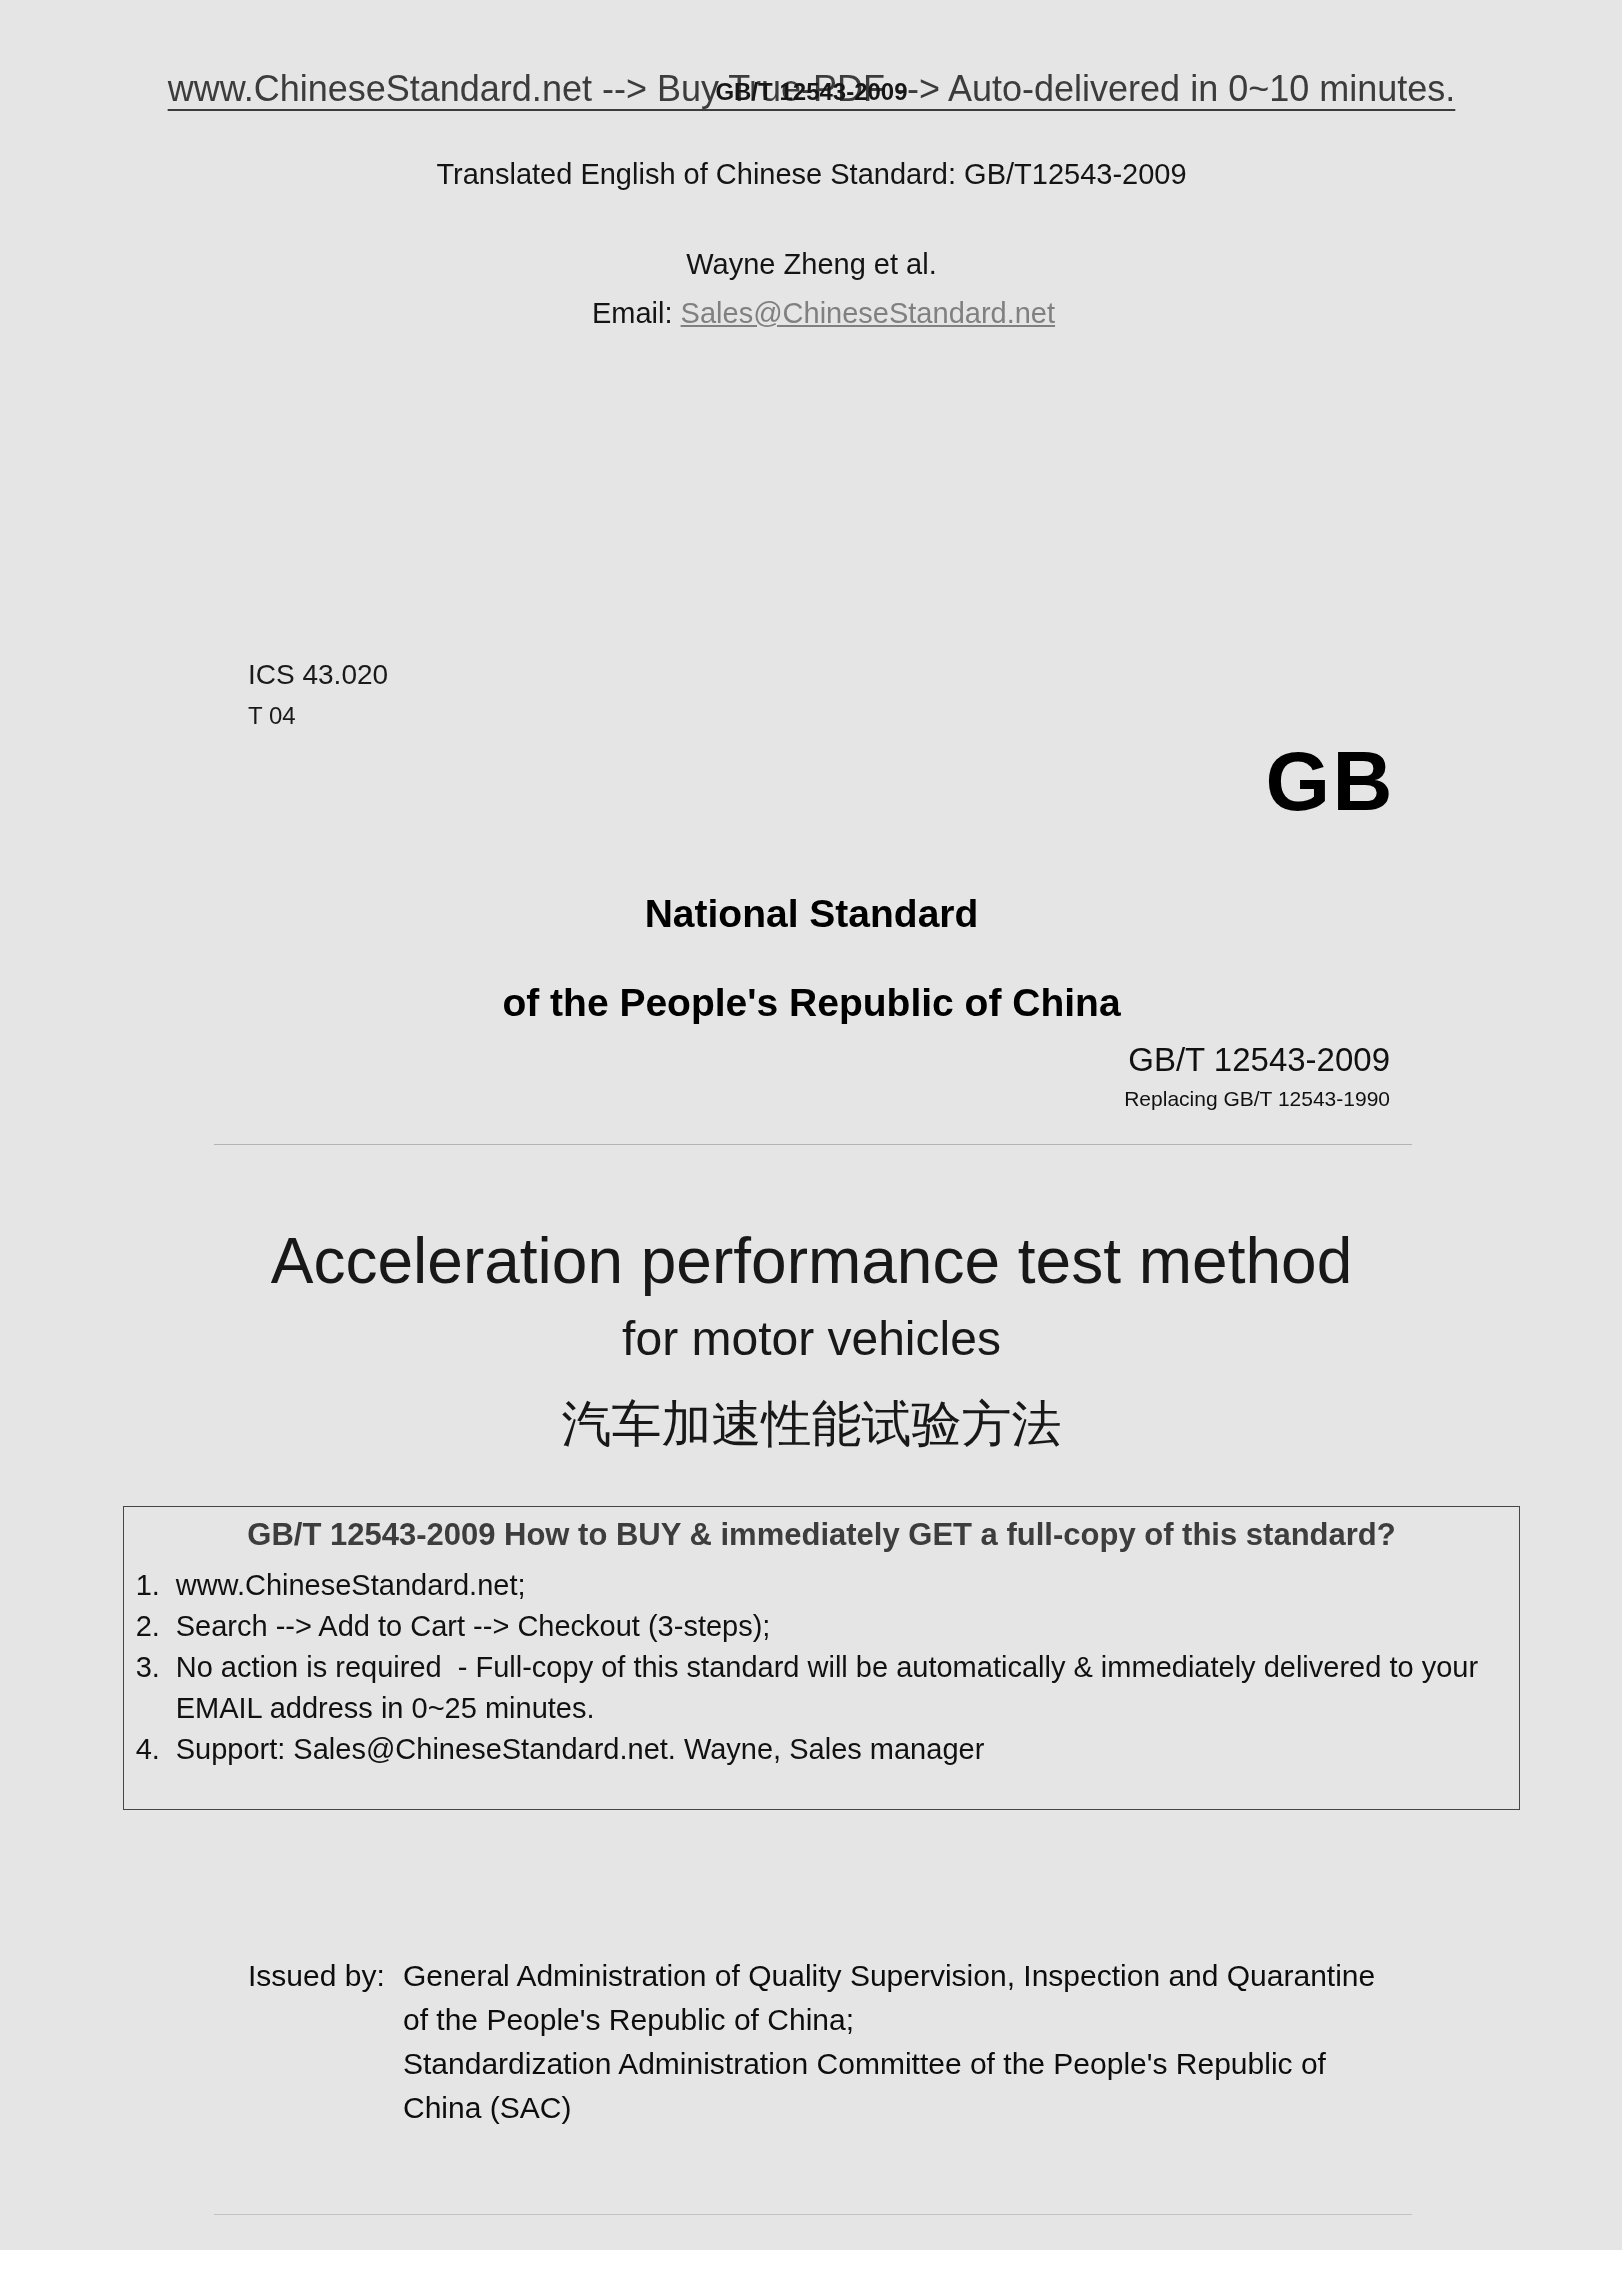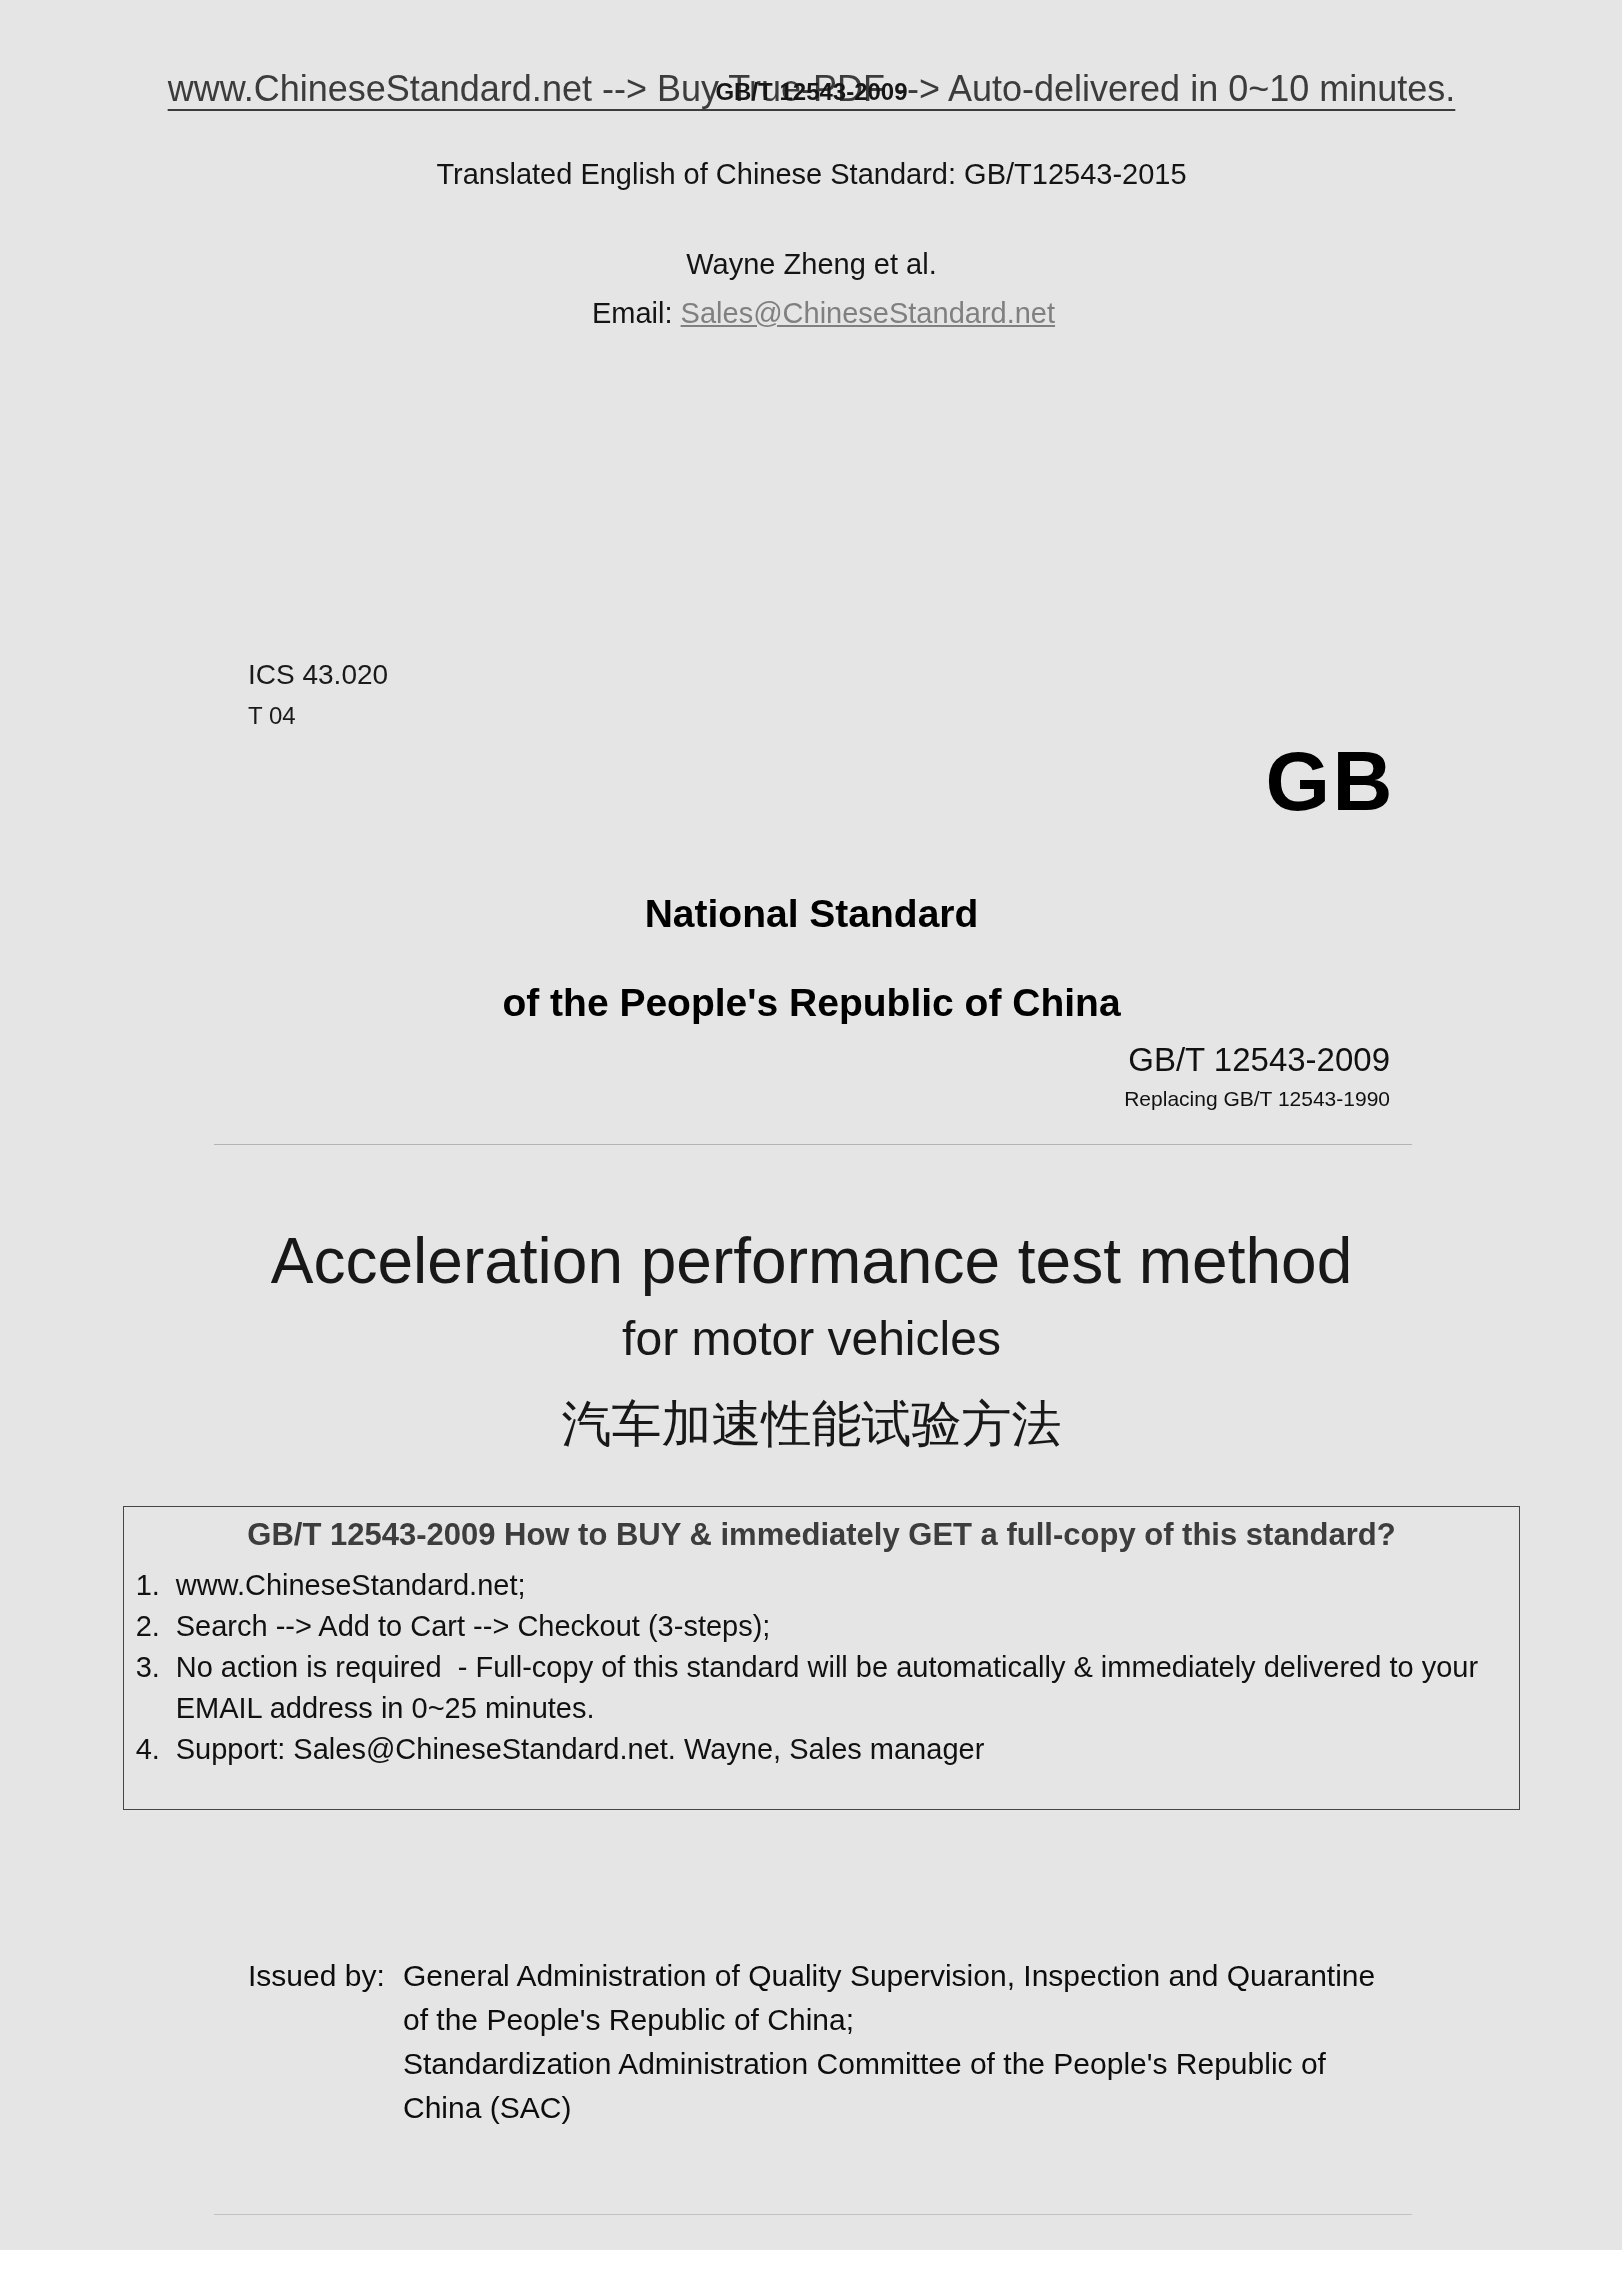--- a/index.html
+++ b/index.html
@@ -76,21 +76,21 @@
 </head>
 <body>
 
 <div class="page">
 
   <div class="centered header-banner">
     <span class="banner-text">www.ChineseStandard.net --&gt; Buy True-PDF --&gt; Auto-delivered in 0~10 minutes.</span>
   </div>
   <div class="header-overlay">GB/T 12543-2009</div>
 
-  <div class="centered t-line t1">Translated English of Chinese Standard: GB/T12543-2015</div>
+  <div class="centered t-line t1">Translated English of Chinese Standard: GB/T12543-2009</div>
   <div class="centered t-line t3">Wayne Zheng et al.</div>
   <div class="centered t-line t4">
     <span>Email: </span><span class="link">Sales@ChineseStandard.net</span>
   </div>
 
   <div class="ics">ICS 43.020</div>
   <div class="tcode">T 04</div>
 
   <div class="gb-logo">GB</div>
 

